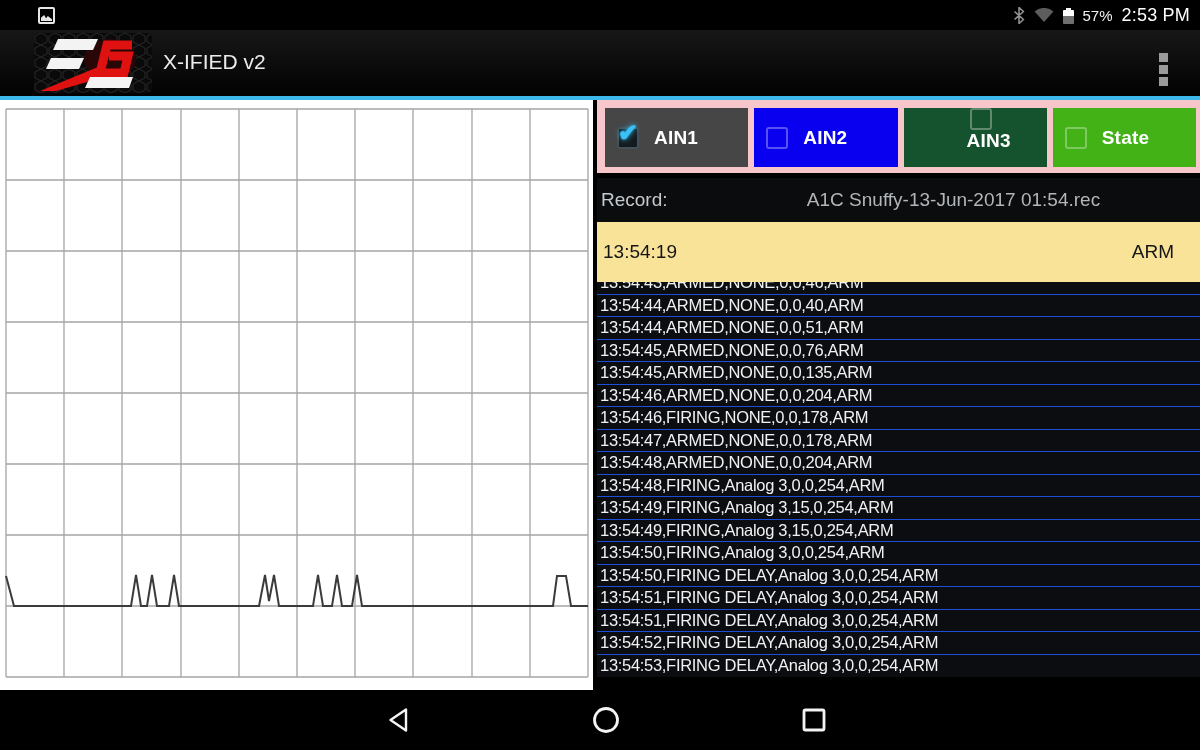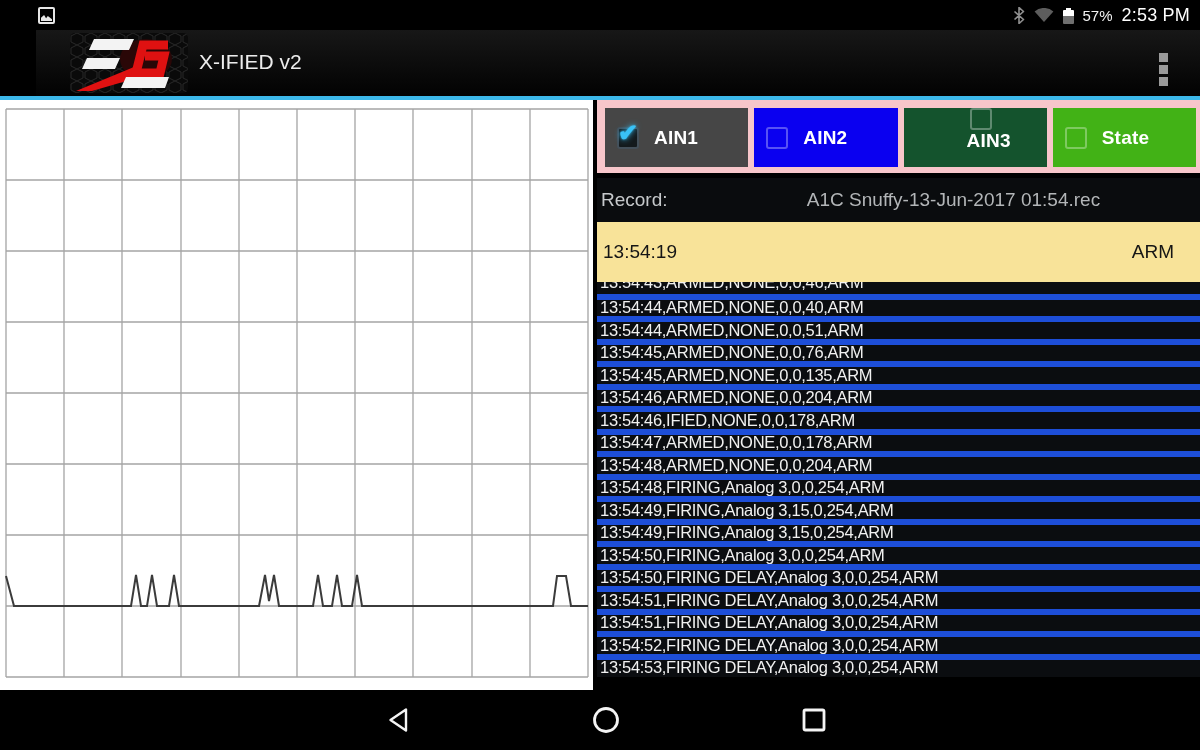--- a/index.html
+++ b/index.html
@@ -14,21 +14,21 @@
   .status-right{position:absolute;right:10px;top:0;height:30px;display:flex;align-items:center;gap:9px;}
   .bt-icon svg,.wifi-icon svg{display:block;}
   .battery{width:11px;height:16px;position:relative;margin-top:1px;}
   .battery .tip{position:absolute;top:0;left:3px;width:5px;height:2px;background:#fff;}
   .battery .body{position:absolute;top:2px;left:0;width:11px;height:14px;border-radius:1px;
                  background:linear-gradient(to bottom,#ffffff 0 45%,#6f6f6f 45% 100%);}
   .pct{color:#f2f2f2;font-size:15px;}
   .clock{color:#ffffff;font-size:18px;font-weight:500;letter-spacing:.2px;}
 
   
-  .appbar{position:absolute;top:30px;left:0;right:0;height:66px;background:linear-gradient(#171717,#020202);margin-left:36px;}
+  .appbar{position:absolute;top:30px;left:0;right:0;height:66px;background:linear-gradient(#171717,#020202);}
   .logo{position:absolute;left:34px;top:3px;width:118px;height:60px;}
   .app-title{position:absolute;left:163px;top:20px;font-size:21px;color:#ececec;}
   .overflow{position:absolute;right:32px;top:23px;width:9px;display:flex;flex-direction:column;gap:3px;cursor:pointer;}
   .overflow span{width:9px;height:9px;background:#9a9a9a;display:block;}
 
   
   .accent{position:absolute;top:96px;left:0;right:0;height:4px;}
 
   
   .chart-area{position:absolute;top:100px;left:0;width:593px;height:590px;background:#ffffff;}
@@ -47,21 +47,21 @@
 
   .record-bar{position:relative;height:44px;margin-top:5px;display:flex;align-items:center;}
   .record-label{position:absolute;left:4px;color:#c6c9cb;font-size:19px;}
   .record-file{position:absolute;left:50%;transform:translateX(-50%);margin-left:55px;color:#b3b6b8;font-size:19px;white-space:nowrap;}
 
   .highlight-row{height:60px;display:flex;align-items:center;justify-content:space-between;
                  padding:0 26px 0 6px;font-size:19px;color:#151515;}
 
   .loglist{height:395px;overflow:hidden;background:#0b0d10;}
   .log-row{height:22.5px;box-sizing:border-box;display:flex;align-items:center;padding-left:3px;
-           border-top:6px solid #1d4ed8;color:#f1f1f1;font-size:16.5px;letter-spacing:-0.3px;white-space:nowrap;}
+           border-top:1px solid #1d4ed8;color:#f1f1f1;font-size:16.5px;letter-spacing:-0.3px;white-space:nowrap;}
   .log-row:first-child{margin-top:-11px;border-top:none;}
 
   
   .navbar{position:absolute;left:0;right:0;bottom:0;height:60px;background:#000;}
   .nav-btn{position:absolute;top:0;width:60px;height:60px;display:flex;align-items:center;justify-content:center;cursor:pointer;}
   .nav-back{left:369px;}  .nav-home{left:576px;}  .nav-recents{left:784px;}
 </style>
 </head>
 <body>
 
@@ -176,21 +176,21 @@
       <span>ARM</span>
     </div>
 
     <div class="loglist">
       <div class="log-row">13:54:43,ARMED,NONE,0,0,46,ARM</div>
       <div class="log-row">13:54:44,ARMED,NONE,0,0,40,ARM</div>
       <div class="log-row">13:54:44,ARMED,NONE,0,0,51,ARM</div>
       <div class="log-row">13:54:45,ARMED,NONE,0,0,76,ARM</div>
       <div class="log-row">13:54:45,ARMED,NONE,0,0,135,ARM</div>
       <div class="log-row">13:54:46,ARMED,NONE,0,0,204,ARM</div>
-      <div class="log-row">13:54:46,IFIED,NONE,0,0,178,ARM</div>
+      <div class="log-row">13:54:46,FIRING,NONE,0,0,178,ARM</div>
       <div class="log-row">13:54:47,ARMED,NONE,0,0,178,ARM</div>
       <div class="log-row">13:54:48,ARMED,NONE,0,0,204,ARM</div>
       <div class="log-row">13:54:48,FIRING,Analog 3,0,0,254,ARM</div>
       <div class="log-row">13:54:49,FIRING,Analog 3,15,0,254,ARM</div>
       <div class="log-row">13:54:49,FIRING,Analog 3,15,0,254,ARM</div>
       <div class="log-row">13:54:50,FIRING,Analog 3,0,0,254,ARM</div>
       <div class="log-row">13:54:50,FIRING DELAY,Analog 3,0,0,254,ARM</div>
       <div class="log-row">13:54:51,FIRING DELAY,Analog 3,0,0,254,ARM</div>
       <div class="log-row">13:54:51,FIRING DELAY,Analog 3,0,0,254,ARM</div>
       <div class="log-row">13:54:52,FIRING DELAY,Analog 3,0,0,254,ARM</div>

